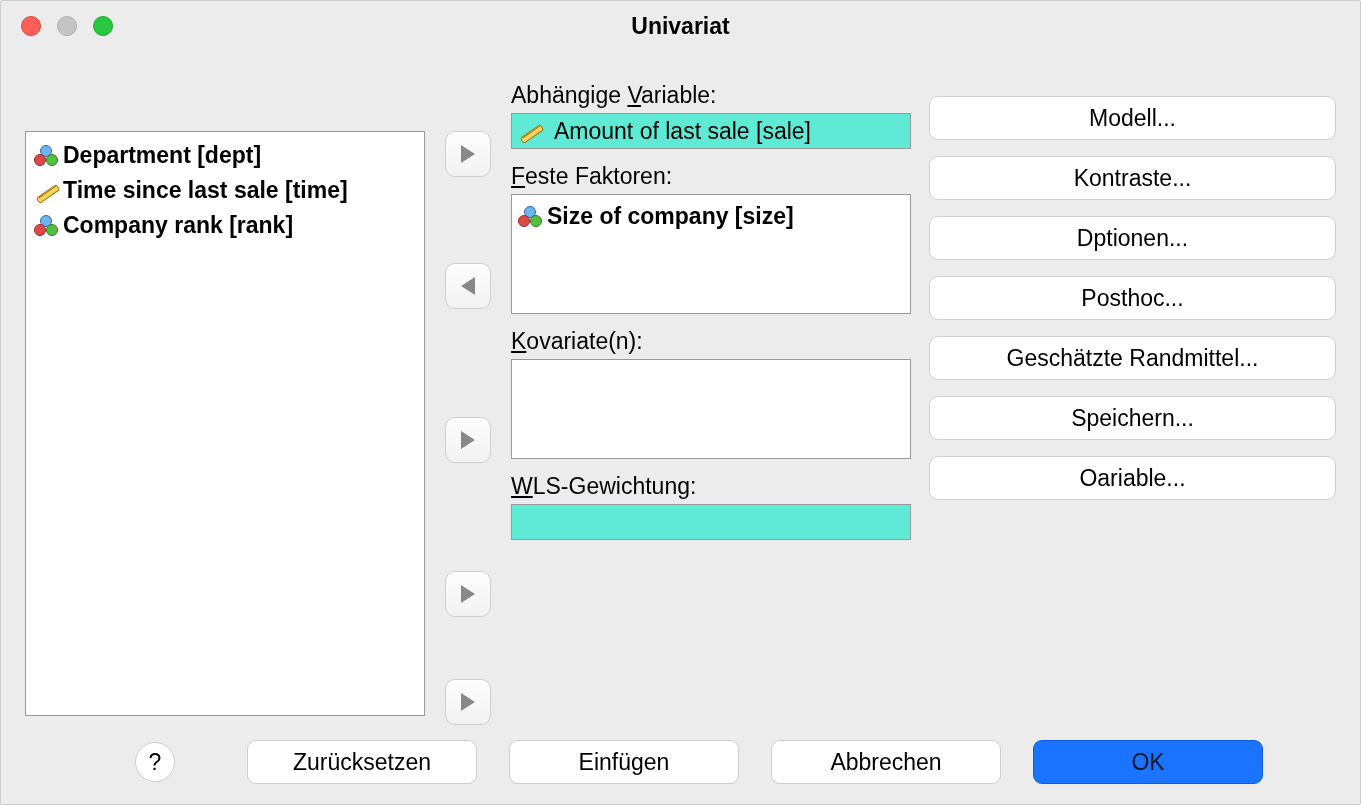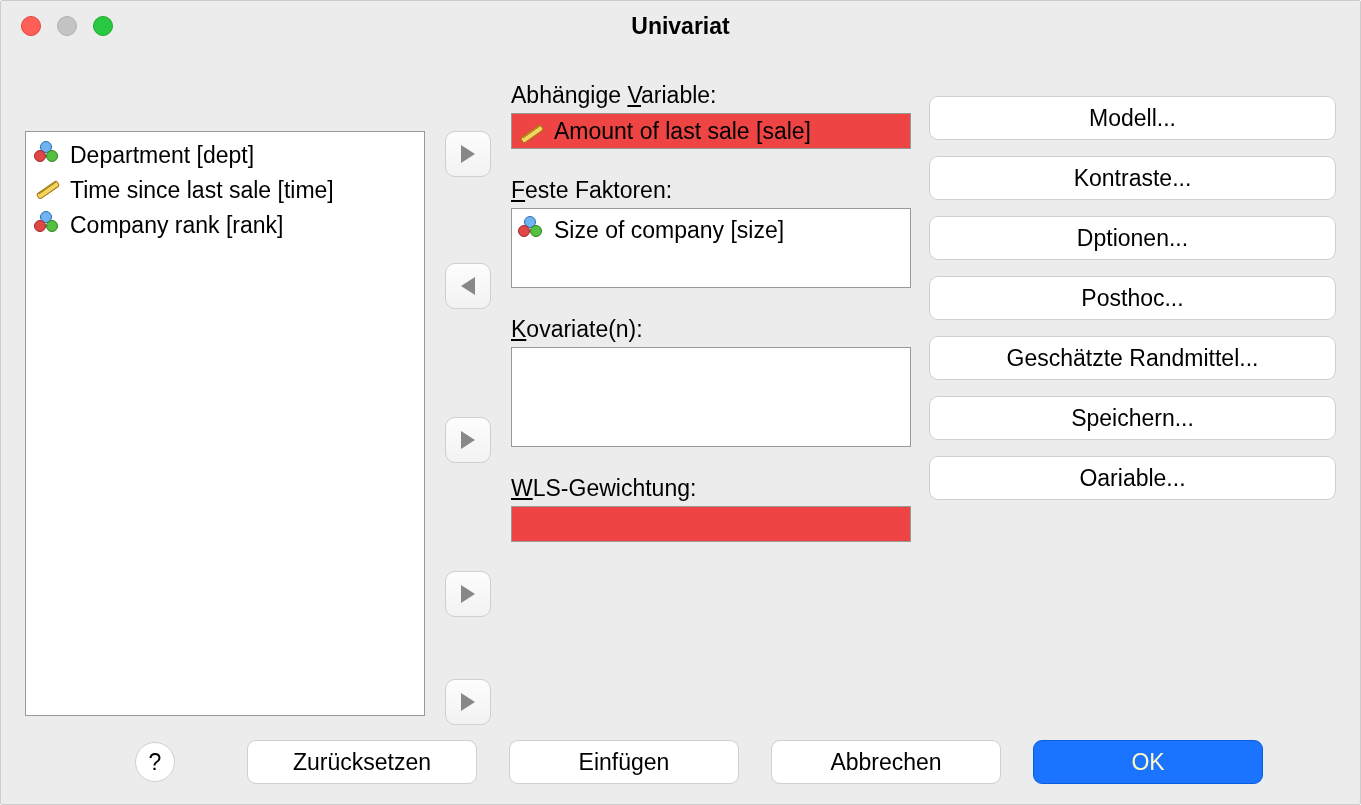--- a/index.html
+++ b/index.html
@@ -73,54 +73,56 @@
   .listbox {
     width: 100%;
     height: 585px;
     background: #fff;
     border: 1px solid #999;
     padding: 6px 8px;
     overflow: auto;
   }
   .listitem {
     display: flex;
-    gap: 8px;
+    align-items: center;
+    gap: 1px;
     padding: 2px 0;
     line-height: 1.35;
     white-space: nowrap;
+    font-weight: bold;
   }
   .label {
     display: block;
     font-size: 23px;
     margin: 6px 0 4px 0;
     text-decoration: underline;
     text-decoration-color: transparent;
   }
   .label .u { text-decoration: underline; }
   .field-single {
     width: 100%;
     height: 36px;
-    background: #ef4444;
+    background: #5eead4;
     border: 1px solid #999;
     padding: 2px 6px;
     display: flex;
     align-items: center;
     gap: 8px;
   }
   .field-multi {
     width: 100%;
     background: #fff;
     border: 1px solid #999;
     padding: 4px 6px;
   }
-  .field-multi.h1 { height: 80px; }
+  .field-multi.h1 { height: 120px; }
   .field-multi.h2 { height: 100px; }
   .field-multi.h3 { height: 100px; }
   .field-single.h4 { height: 36px; }
-  .section { margin-bottom: 28px; }
+  .section { margin-bottom: 14px; }
   .icon-nominal, .icon-scale { display: inline-block; }
   .icon-nominal svg, .icon-scale svg { display: block; }
   .arrow-btn {
     width: 46px; height: 46px;
     background: linear-gradient(#fdfdfd, #f2f2f2);
     border: 1px solid #cfcfcf;
     border-radius: 10px;
     display: flex;
     align-items: center;
     justify-content: center;
@@ -166,21 +168,21 @@
     border-radius: 9px;
     font-size: 23px;
     min-width: 230px;
     display: flex;
     align-items: center;
     justify-content: center;
   }
   .btn.primary {
     background: #1a74ff;
     border-color: #0a5de0;
-    color: #fef9c3;
+    color: #0f172a;
   }
 </style>
 </head>
 <body>
 
 <svg width="0" height="0" style="position:absolute">
   <defs>
     <g id="ico-nominal">
       <circle cx="12" cy="7" r="5.5" fill="#6fb4f0" stroke="#2b6cb0" stroke-width="1"></circle>
       <circle cx="6" cy="16" r="5.5" fill="#e04848" stroke="#a02828" stroke-width="1"></circle>

